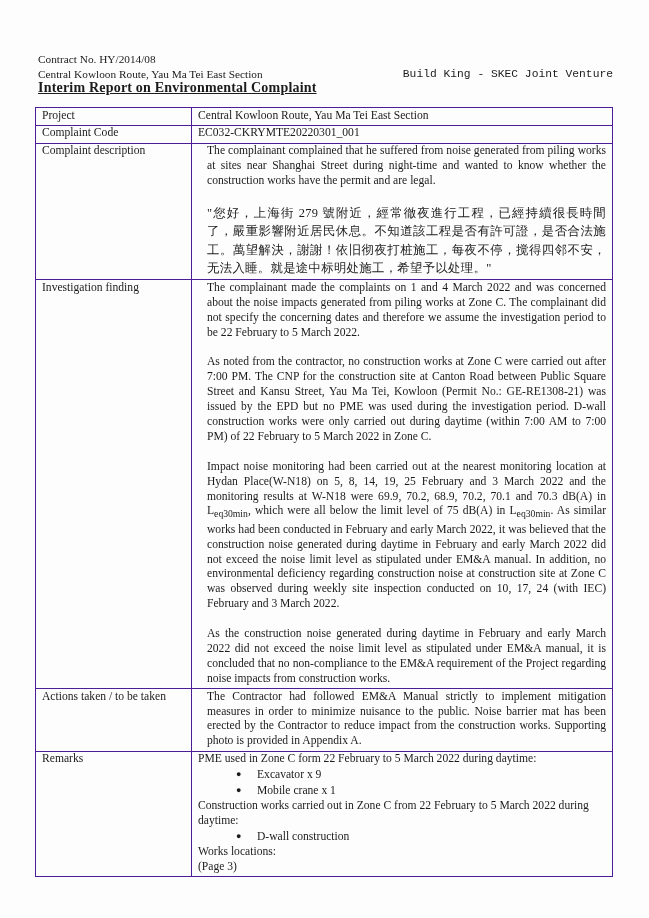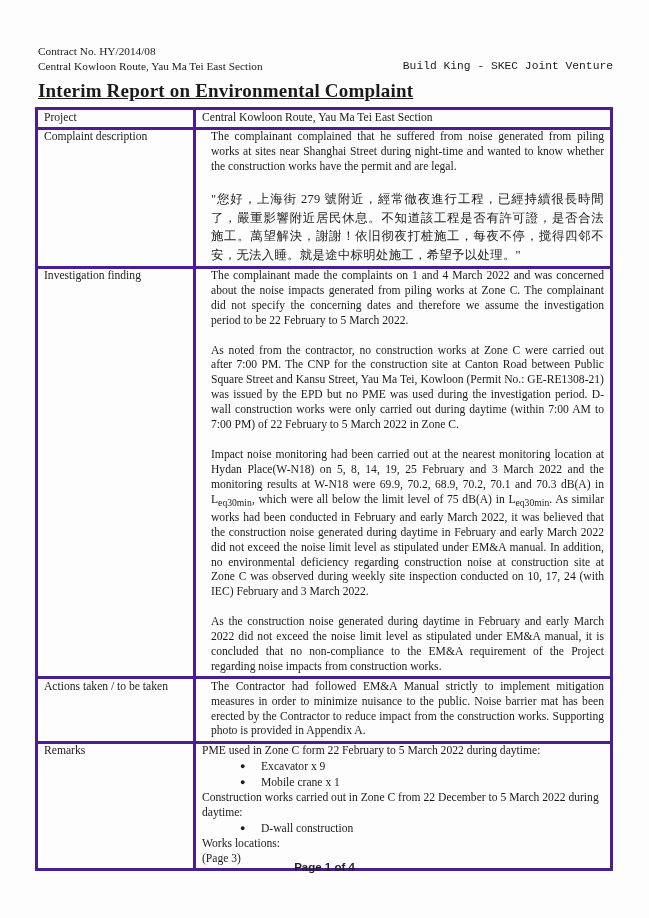--- a/index.html
+++ b/index.html
@@ -11,41 +11,41 @@
     -webkit-font-smoothing:antialiased;
   }
   .page {
     position:relative;
     width:649px; height:918px;
     background:#fdfdfd;
     overflow:hidden;
   }
   .doc-header {
     position:absolute;
-    left:38px; top:44px; width:575px;
+    left:38px; top:52px; width:575px;
     display:flex; justify-content:space-between;
     font-size:11.3px; line-height:15px;
   }
   .doc-header .right { align-self:flex-end;font-family:Liberation Mono, monospace; }
   .doc-title {
     position:absolute;
     left:38px; top:80px;
-    font-size:19px; font-weight:bold;
+    font-size:14px; font-weight:bold;
     text-decoration:underline;
     letter-spacing:0.2px;
   }
   table.report-table {
     position:absolute;
     left:35px; top:107px;
     width:578px;
     border-collapse:collapse;
     table-layout:fixed;
   }
   table.report-table td {
-    border:3px solid #4c1d95;
+    border:1px solid #4c1d95;
     vertical-align:top;
     font-size:11.6px;
     line-height:14.9px;
     padding:0.5px 6px 1.5px 6px;
   }
   td.label-cell { width:143px; padding-left:6px; padding-right:1px; }
   td.value-cell { }
   .para { margin:0; }
   .justify { text-align:justify;margin-left:9px; }
   .zh { font-size:12.4px; line-height:18.5px; letter-spacing:0.3px; }
@@ -82,20 +82,26 @@
 
   <table class="report-table">
     <tbody>
         <tr>
           <td class="label-cell">Project</td>
           <td class="value-cell">
             <div class="para">Central Kowloon Route, Yau Ma Tei East Section</div>
           </td>
         </tr>
         <tr>
+          <td class="label-cell">Complaint Code</td>
+          <td class="value-cell">
+            <div class="para">EC032-CKRYMTE20220301_001</div>
+          </td>
+        </tr>
+        <tr>
           <td class="label-cell">Complaint description</td>
           <td class="value-cell">
             <div class="para justify">The complainant complained that he suffered from noise generated from piling works at sites near Shanghai Street during night-time and wanted to know whether the construction works have the permit and are legal.</div>
             <div class="spacer"></div>
             <div class="para justify zh">"您好，上海街 279 號附近，經常徹夜進行工程，已經持續很長時間了，嚴重影響附近居民休息。不知道該工程是否有許可證，是否合法施工。萬望解決，謝謝！依旧彻夜打桩施工，每夜不停，搅得四邻不安，无法入睡。就是途中标明处施工，希望予以处理。"</div>
           </td>
         </tr>
         <tr>
           <td class="label-cell">Investigation finding</td>
           <td class="value-cell">
@@ -113,24 +119,23 @@
           <td class="value-cell">
             <div class="para justify">The Contractor had followed EM&amp;A Manual strictly to implement mitigation measures in order to minimize nuisance to the public. Noise barrier mat has been erected by the Contractor to reduce impact from the construction works. Supporting photo is provided in Appendix A.</div>
           </td>
         </tr>
         <tr>
           <td class="label-cell">Remarks</td>
           <td class="value-cell">
             <div class="para">PME used in Zone C form 22 February to 5 March 2022 during daytime:</div>
             <div class="bullet-line"><span class="dot">●</span><span>Excavator x 9</span></div>
             <div class="bullet-line"><span class="dot">●</span><span>Mobile crane x 1</span></div>
-            <div class="para">Construction works carried out in Zone C from 22 December to 5 March 2022 during daytime:</div>
+            <div class="para">Construction works carried out in Zone C from 22 February to 5 March 2022 during daytime:</div>
             <div class="bullet-line"><span class="dot">●</span><span>D-wall construction</span></div>
             <div class="para">Works locations:</div>
             <div class="para">(Page 3)</div>
           </td>
         </tr>
       </tbody>
   </table>
 
-  <div class="doc-footer">Page 1 of 4</div>
 
 </div>
 
 </body></html>

